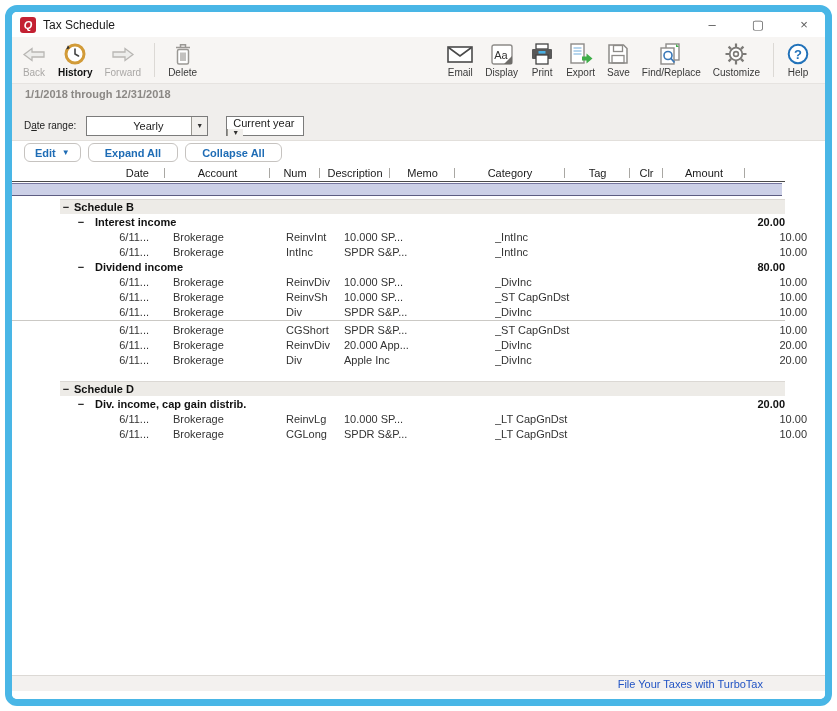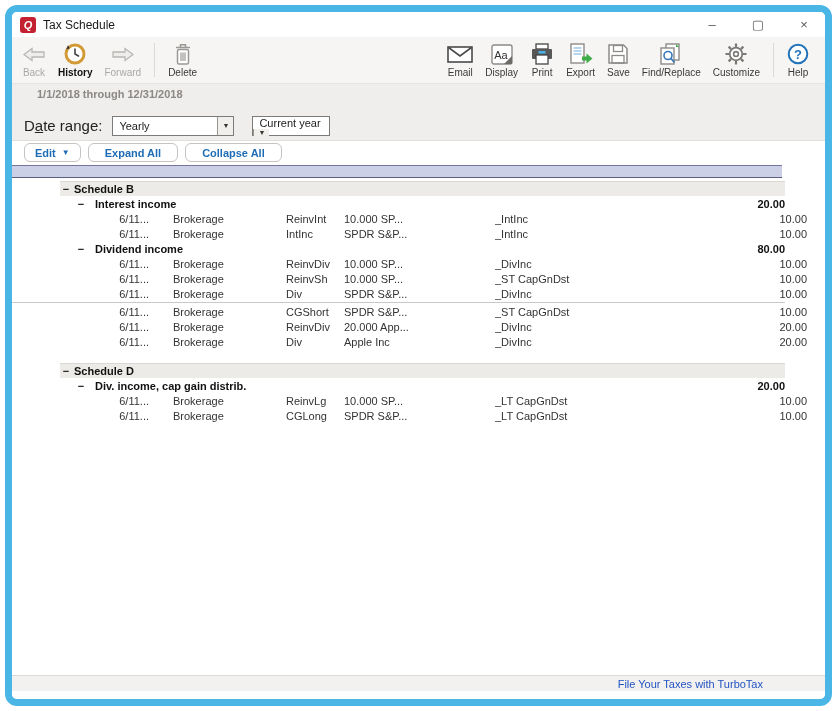--- a/index.html
+++ b/index.html
@@ -26,30 +26,30 @@
   .tool .ticon { height:24px; display:flex; align-items:center; justify-content:center; }
   .tool .tlabel { font-size:10px; color:#3a3a3a; white-space:nowrap; }
   .tool.disabled .tlabel { color:#aaa8a6; }
   .tool.strong .tlabel { color:#111; font-weight:bold; }
   .tsep { width:1px; height:34px; background:#dcd9d5; margin:0 7px; }
   .tright { margin-left:auto; display:flex; align-items:center; }
 
   
   .rheader { height:27px; background:#f0eeec; display:flex; align-items:baseline; padding:4px 12px 0 12px; flex:0 0 auto; }
   .rtitle { font-size:15px; font-weight:bold; color:#111; }
-  .rsub { font-size:11px; font-weight:bold; color:#8b8885; margin-left:13px; }
+  .rsub { font-size:11px; font-weight:bold; color:#8b8885; margin-left:1px; }
 
   
   .filterrow { height:30px; background:#f0eeec; border-bottom:1px solid #e2dfdb; display:flex; align-items:center; padding:0 12px; gap:8px; flex:0 0 auto; }
-  .flabel { font-size:15px; color:#222; }
+  .flabel { font-size:10px; color:#222; }
   .flabel u { text-decoration:underline; }
   .select { height:20px; background:#fff; border:1px solid #7b7b7b; display:flex; align-items:stretch; }
   .select .val { font-size:11px; color:#222; padding:0 6px; display:flex; align-items:center; flex:1; white-space:nowrap; }
   .select .arrow { width:16px; border-left:1px solid #98968f; background:#f1efec; display:flex; align-items:center; justify-content:center; font-size:7px; color:#333; }
-  .sel-range { width:122px; margin-left:2px; }
+  .sel-range { width:122px; margin-left:2px;padding-left:40px; }
   .sel-period { width:78px; margin-left:10px;flex-direction:column; }
 
   
   .actionrow { height:23px; background:#fff; display:flex; align-items:center; gap:7px; padding:0 12px; flex:0 0 auto; }
   .abtn { height:19px; background:#fff; border:1px solid #c6c3c0; border-radius:6px; color:#1e6cb5; font-size:11px; font-weight:bold; display:flex; align-items:center; justify-content:center; padding:0 16px; white-space:nowrap; }
   .abtn.edit { padding:0 10px; gap:6px; }
   .abtn .caret { font-size:8px; }
 
   
   .grid { display:grid; grid-template-columns:153px 105px 50px 70px 65px 110px 65px 33px 82px 1fr; width:773px; }
@@ -256,20 +256,32 @@
 
   <div class="actionrow">
     <div class="abtn edit">
       <span>Edit</span>
       <span class="caret">▼</span>
     </div>
     <div class="abtn">Expand All</div>
     <div class="abtn">Collapse All</div>
   </div>
 
+  <div class="grid thead">
+    <div class="th c-date">Date</div>
+    <div class="th">Account</div>
+    <div class="th">Num</div>
+    <div class="th">Description</div>
+    <div class="th">Memo</div>
+    <div class="th">Category</div>
+    <div class="th">Tag</div>
+    <div class="th">Clr</div>
+    <div class="th">Amount</div>
+    <div class="th c-trail"></div>
+  </div>
 
   <div class="tbody" id="report-rows">
       <div class="row-selected"></div>
       <div class="row-group">
         <div class="band">
           <span class="tgl">−</span>
           <span class="glabel">Schedule B</span>
         </div>
       </div>
       <div class="row-sub">

